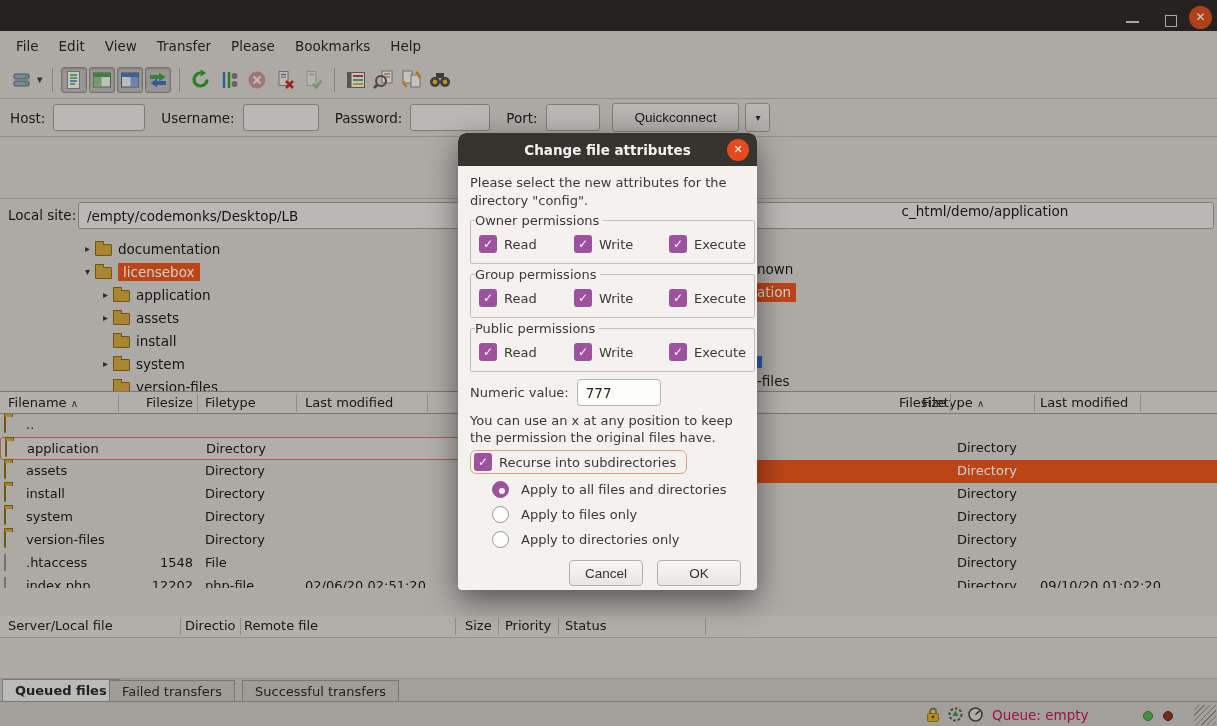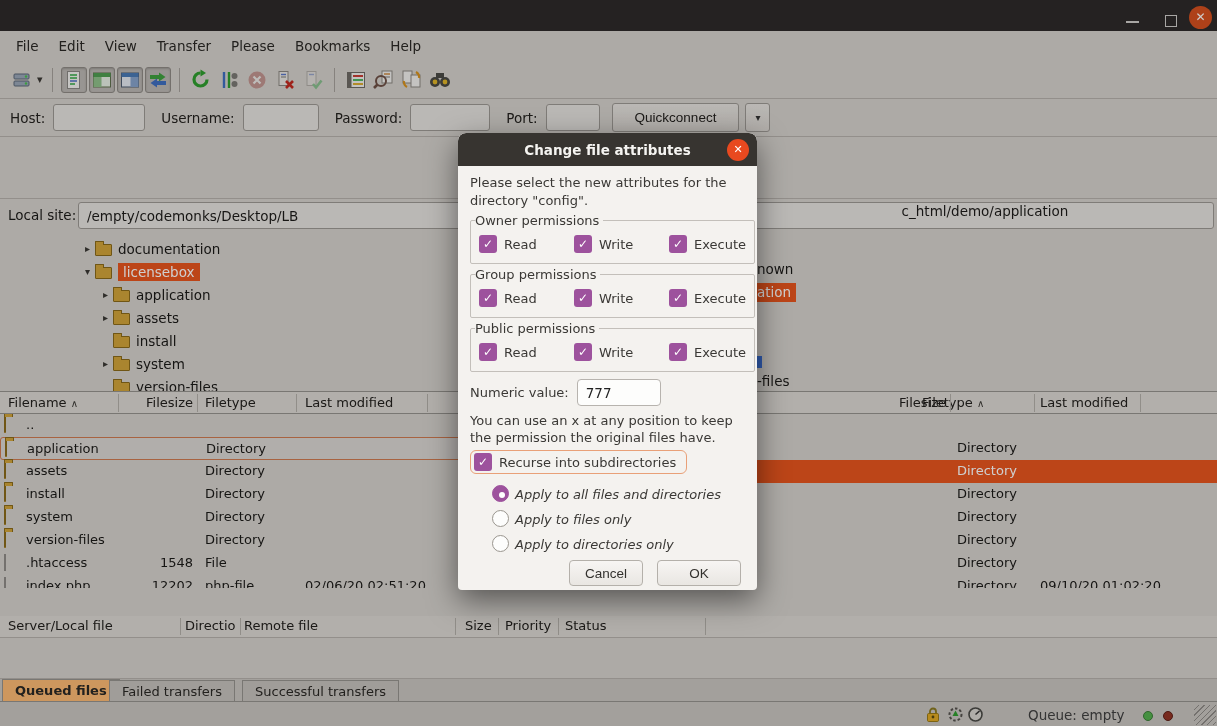--- a/index.html
+++ b/index.html
@@ -117,27 +117,27 @@
     border-bottom:1px solid var(--border-light);}
   .qh{position:absolute;top:2px;font-size:13px;color:#23211e;white-space:nowrap;}
   .qline{position:absolute;top:2px;width:1px;height:17px;background:#b3afa9;}
   .queuebody{position:absolute;left:0;top:638px;width:1217px;height:40px;background:var(--bg);}
 
   
   .tabsrow{position:absolute;left:0;top:678px;width:1217px;height:23px;background:var(--bg2);
     border-top:1px solid var(--border-light);}
   .tab{position:absolute;top:1px;height:22px;padding:0 12px;font-size:13px;line-height:21px;
     background:#c6c2bd;border:1px solid var(--border);border-bottom:none;color:#2b2926;}
-  .tab.active{background:#fdba74;font-weight:bold;top:0;height:23px;}
+  .tab.active{background:#e5e5e5;font-weight:bold;top:0;height:23px;}
 
   
   .bottombar{position:absolute;left:0;top:701px;width:1217px;height:25px;background:var(--bg2);
     border-top:1px solid var(--border);}
   .bb-ic{position:absolute;top:4px;}
-  .bb-text{position:absolute;left:1028px;top:5px;font-size:13.5px;color:#404040;}
+  .bb-text{position:absolute;left:992px;top:5px;font-size:13.5px;color:#be185d;}
   .dot{position:absolute;top:9px;width:10px;height:10px;border-radius:50%;}
   .dot.g{left:1143px;background:#56b24f;border:1px solid #3c7d38;}
   .dot.r{left:1163px;background:#933426;border:1px solid #5e2018;}
   .grip{position:absolute;right:1px;top:3px;width:22px;height:20px;
     background:repeating-linear-gradient(135deg,transparent 0 3px,#8f8c88 3px 4px);}
 
   
   .overlay{position:absolute;inset:0;background:rgba(0,0,0,.19);z-index:40;}
 
   
@@ -158,21 +158,21 @@
   .perm:last-child{width:auto;}
   .cbox{width:18px;height:18px;border-radius:3px;background:var(--purple);color:#fff;
     font-size:12px;line-height:18px;text-align:center;flex:none;}
   .numrow{margin-top:7px;display:flex;align-items:center;}
   .numinput{margin-left:8px;width:84px;height:27px;background:#fdfdfc;border:1px solid #b7b3ae;
     border-radius:4px;padding:0 8px;font-family:"DejaVu Sans",sans-serif;font-size:13.5px;color:#222;}
   .dnote{margin-top:6px;line-height:17px;}
   .recurse{margin-top:4px;display:inline-flex;align-items:center;gap:7px;
     border:1px solid #e9a078;border-radius:6px;padding:2px 10px 2px 3px;}
   .radios{margin:3px 0 0 22px;}
-  .radiorow{height:25px;display:flex;align-items:flex-end;gap:6px;font-style:italic;}
+  .radiorow{height:25px;display:flex;align-items:center;gap:12px;}
   .radio{width:17px;height:17px;border-radius:50%;background:#fdfdfc;border:1px solid #9a968f;flex:none;position:relative;}
   .radio.on{background:var(--purple);border-color:var(--purple);}
   .radio.on::after{content:"";position:absolute;left:5.5px;top:5.5px;width:6px;height:6px;border-radius:50%;background:#fff;}
   .dbuttons{display:flex;justify-content:flex-end;gap:14px;margin-top:8px;padding-right:4px;}
   .dbtn{height:26px;background:linear-gradient(#f7f5f3,#e9e6e2);border:1px solid #b4b0aa;
     border-radius:4px;font-size:13.5px;color:#33312e;padding:0 4px;}
   .dbtn.cancel{width:74px;}
   .dbtn.ok{width:84px;}
 </style>
 </head>

